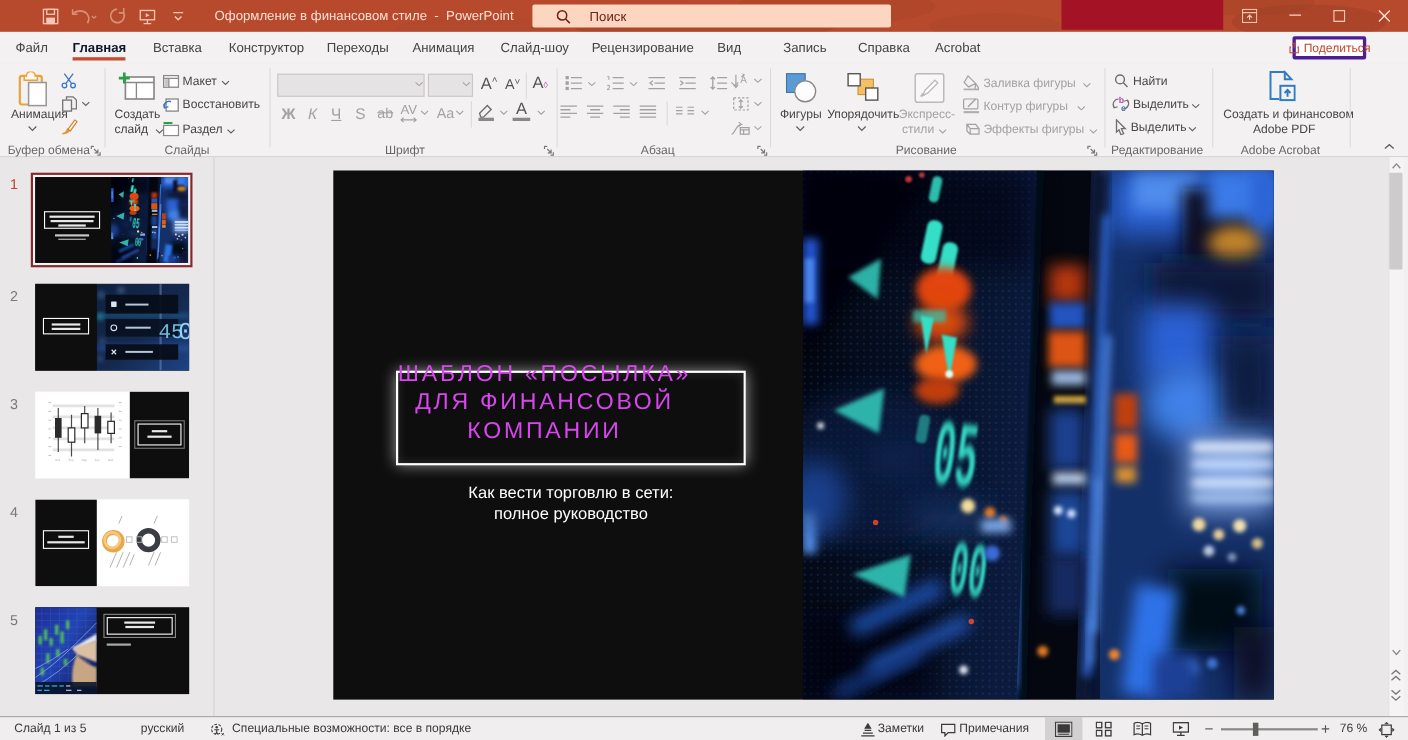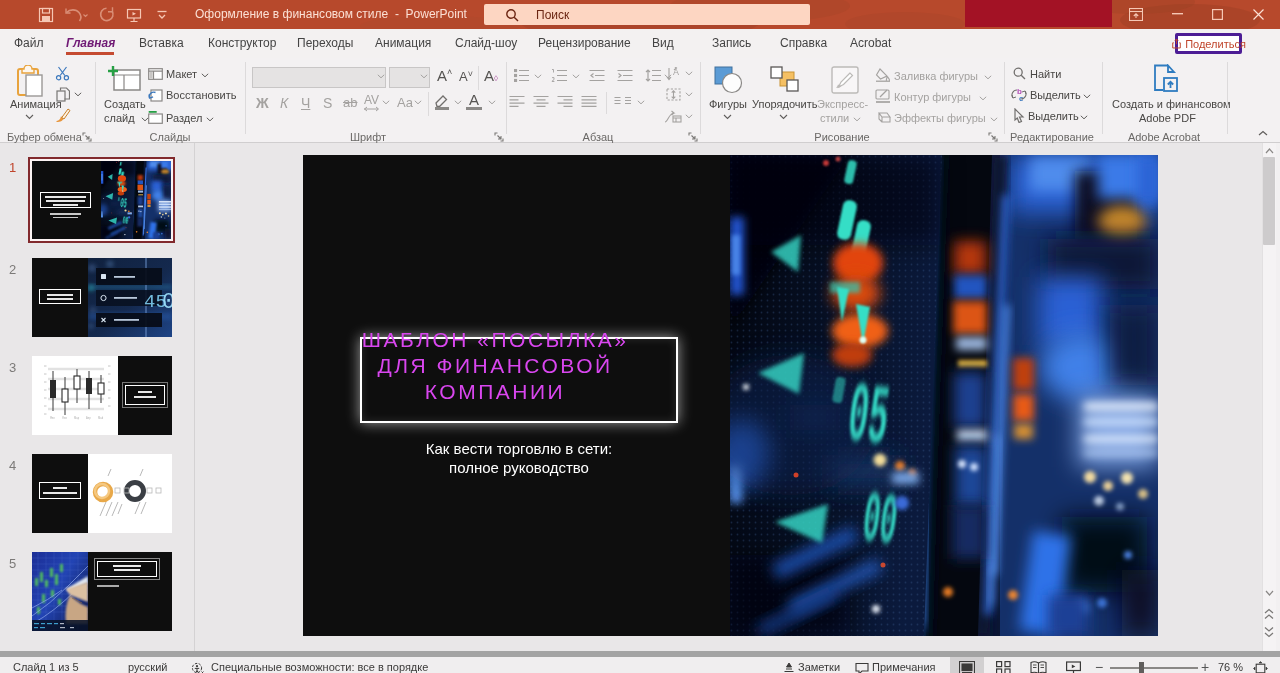--- a/index.html
+++ b/index.html
@@ -11,21 +11,21 @@
   #titlebar { position:absolute; left:0; top:0; width:1280px; height:29px; background:#b7492c;padding-left:48px; }
   #wintitle { position:absolute; left:195px; top:7px; width:240px; font-size:12px; color:#fbe0d5; white-space:nowrap; }
   #searchbox { position:absolute; left:484px; top:4px; width:326px; height:21px; background:#fdd6c2; border-radius:2px; display:flex; align-items:center; }
   #searchbox .mag { margin-left:21px; }
   #searchbox .stext { margin-left:17px; font-size:12px; color:#6b2512; }
   #acctrect { position:absolute; left:965px; top:0; width:147px; height:27px; background:#a31225; }
 
   
   #tabrow { position:absolute; left:0; top:29px; width:1280px; height:29px; background:#f3f1f1; }
   .tab { position:absolute; top:7px; font-size:12px; color:#444; white-space:nowrap; }
-  #tab-active { font-weight:bold; color:#701a75;font-style:italic; }
+  #tab-active { font-weight:bold; color:#0f172a; }
   #tab-underline { position:absolute; left:66px; top:23px; width:48px; height:3px; background:#c54b31; }
   #sharebtn { position:absolute; left:1175px; top:4px; width:67px; height:21px; background:#fff; border:3px solid #4c1d95; border-radius:2px; font-size:11px; color:#c0452c; display:flex; align-items:center; justify-content:center; }
 
   
   #ribbon { position:absolute; left:0; top:58px; width:1280px; height:85px; background:#f3f1f2; border-bottom:1px solid #d0cecf; }
   .gsep { position:absolute; top:4px; width:1px; height:72px; background:#dcdadb; }
   .glabel { position:absolute; top:73px; font-size:11px; color:#6a6866; text-align:center; white-space:nowrap; }
   .launch { position:absolute; top:74px; width:10px; height:10px; }
   .rtext { font-size:11px; color:#484644; white-space:nowrap; }
   .rgray { font-size:11px; color:#a4a2a0; white-space:nowrap; }
@@ -38,21 +38,21 @@
   .thumbnum { position:absolute; font-size:13px; color:#7c7a78; }
   .thumb { position:absolute; background:#111; overflow:hidden; }
 
   
   #slide { position:absolute; left:303px; top:155px; width:855px; height:481px; background:#0e0e0e; overflow:hidden; }
 
   
   #vscroll { position:absolute; left:1262px; top:143px; width:18px; height:508px; background:#f2f0f1; }
 
   
-  #statusbar { position:absolute; left:0; top:651px; width:1280px; height:22px; background:#f0eeef; border-top:6px solid #a3a3a3; font-size:11px; color:#3b3a39; }
+  #statusbar { position:absolute; left:0; top:651px; width:1280px; height:22px; background:#f0eeef; border-top:1px solid #a3a3a3; font-size:11px; color:#3b3a39; }
   #statusbar .sitem { position:absolute; top:4px; white-space:nowrap; }
 </style>
 </head>
 <body>
 
 <div id="titlebar">
   <svg class="abs" style="left:0;top:0" width="1280" height="29" viewBox="0 0 1280 29">
     <ellipse cx="640" cy="22" rx="120" ry="18" fill="#8d3a22" opacity="0.25"></ellipse>
     <ellipse cx="760" cy="6" rx="90" ry="16" fill="#9a3f25" opacity="0.22"></ellipse>
     <ellipse cx="1190" cy="20" rx="70" ry="16" fill="#8d3a22" opacity="0.28"></ellipse>

